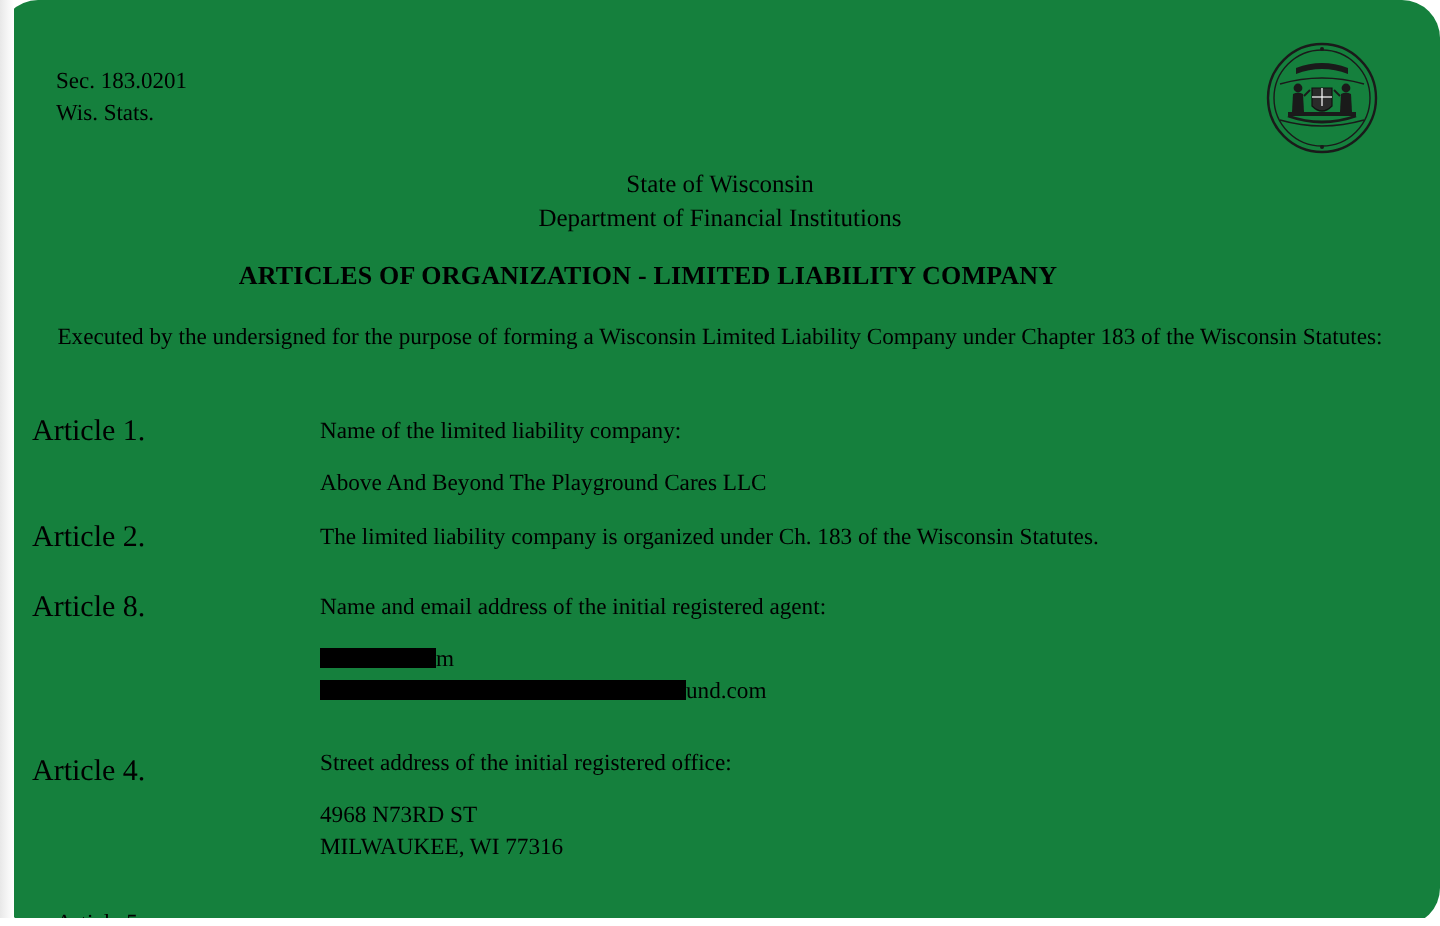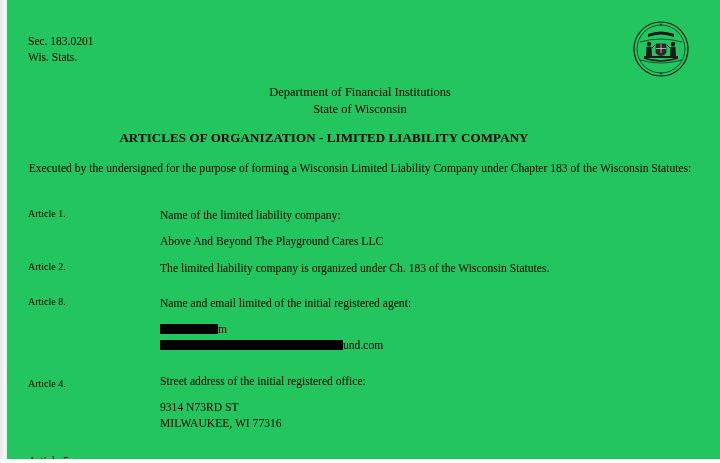--- a/index.html
+++ b/index.html
@@ -11,21 +11,22 @@
     width: 720px;
     height: 463px;
     overflow: hidden;
     font-family: "Liberation Serif", serif;
     color: #000000;
   }
   .page {
     position: relative;
     width: 720px;
     height: 463px;
-    background: #22c55e;
+    background: #15803d;
+    border-radius: 19px;
   }
   
   .left-edge {
     position: absolute;
     left: 0;
     top: 0;
     width: 7px;
     height: 463px;
     background: linear-gradient(to right, #e8e8e8 0%, #f7f7f7 60%, #ffffff 100%);
   }
@@ -74,22 +75,22 @@
   .executed-line {
     position: absolute;
     left: 0;
     top: 162px;
     width: 720px;
     text-align: center;
     font-size: 11.6px;
   }
   .article-label {
     position: absolute;
-    left: 28px;
-    font-size: 10px;
+    left: 16px;
+    font-size: 15px;
   }
   .article-body {
     position: absolute;
     left: 160px;
     font-size: 11.6px;
   }
   .article-body .bold {
     font-weight: normal;
   }
   .article-body .plain {
@@ -163,56 +164,56 @@
       <path d="M16 38 Q33 44 50 38" fill="none" stroke="#1a1a1a" stroke-width="1.4"></path>
 
       <path d="M20 14 Q33 9 46 14 L46 17 Q33 12 20 17 Z" fill="#1a1a1a"></path>
 
       <circle cx="33" cy="4.5" r="1" fill="#1a1a1a"></circle>
       <circle cx="33" cy="53.5" r="1" fill="#1a1a1a"></circle>
     </svg>
   </div>
 
   <div class="centered-block">
+    <div>State of Wisconsin</div>
     <div>Department of Financial Institutions</div>
-    <div>State of Wisconsin</div>
   </div>
 
   <div class="doc-title">ARTICLES OF ORGANIZATION - LIMITED LIABILITY COMPANY</div>
 
   <div class="executed-line">Executed by the undersigned for the purpose of forming a Wisconsin Limited Liability Company under Chapter 183 of the Wisconsin Statutes:</div>
 
   <div class="article-label" style="top:208px;">Article 1.</div>
   <div class="article-body" style="top:208px;">
     <span class="line bold">Name of the limited liability company:</span>
     <span class="gap"></span>
     <span class="line plain">Above And Beyond The Playground Cares LLC</span>
   </div>
 
   <div class="article-label" style="top:261px;">Article 2.</div>
   <div class="article-body" style="top:261px;">
     <span class="line bold">The limited liability company is organized under Ch. 183 of the Wisconsin Statutes.</span>
   </div>
 
   <div class="article-label" style="top:296px;">Article 8.</div>
   <div class="article-body" style="top:296px;">
-    <span class="line bold">Name and email limited of the initial registered agent:</span>
+    <span class="line bold">Name and email address of the initial registered agent:</span>
     <span class="gap"></span>
     <span class="redact-row">
       <span class="redact" style="width:58px;"></span><span>m</span>
     </span>
     <span class="redact-row">
       <span class="redact" style="width:105px;"></span><span class="redact" style="width:8px;"></span><span class="redact" style="width:70px;"></span><span>und.com</span>
     </span>
   </div>
 
   <div class="article-label" style="top:378px;">Article 4.</div>
   <div class="article-body" style="top:374px;">
     <span class="line bold">Street address of the initial registered office:</span>
     <span class="gap"></span>
-    <span class="line plain">9314 N73RD ST</span>
+    <span class="line plain">4968 N73RD ST</span>
     <span class="line plain">MILWAUKEE, WI 77316</span>
   </div>
 
   <div class="bottom-cut">Article 5.</div>
 
   <div class="bottom-edge"></div>
 </div>
 
 </body></html>

